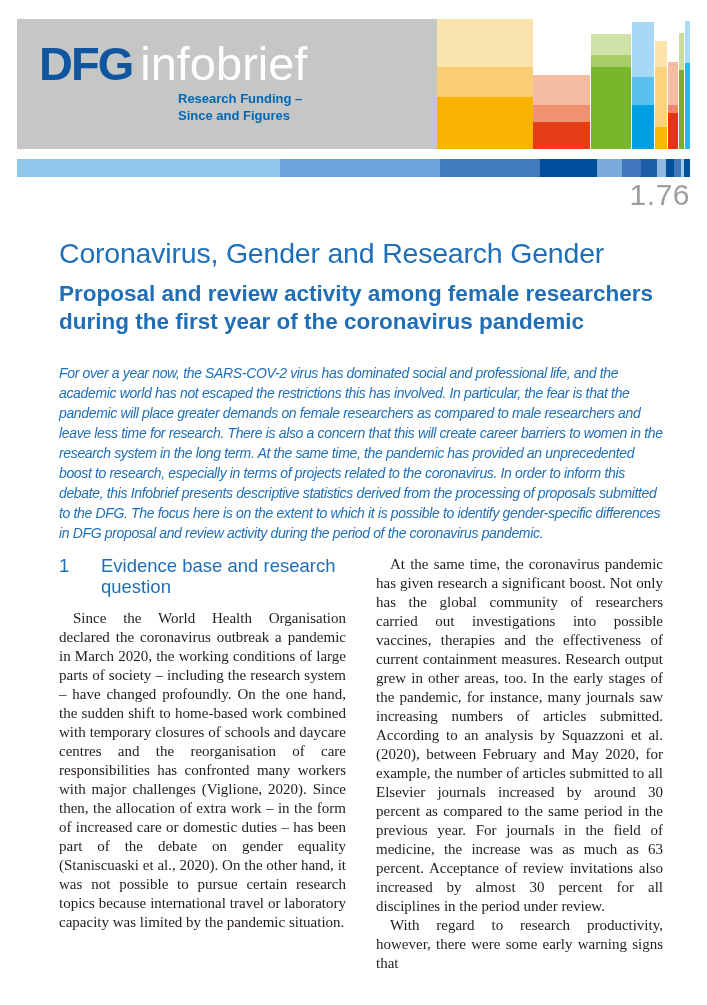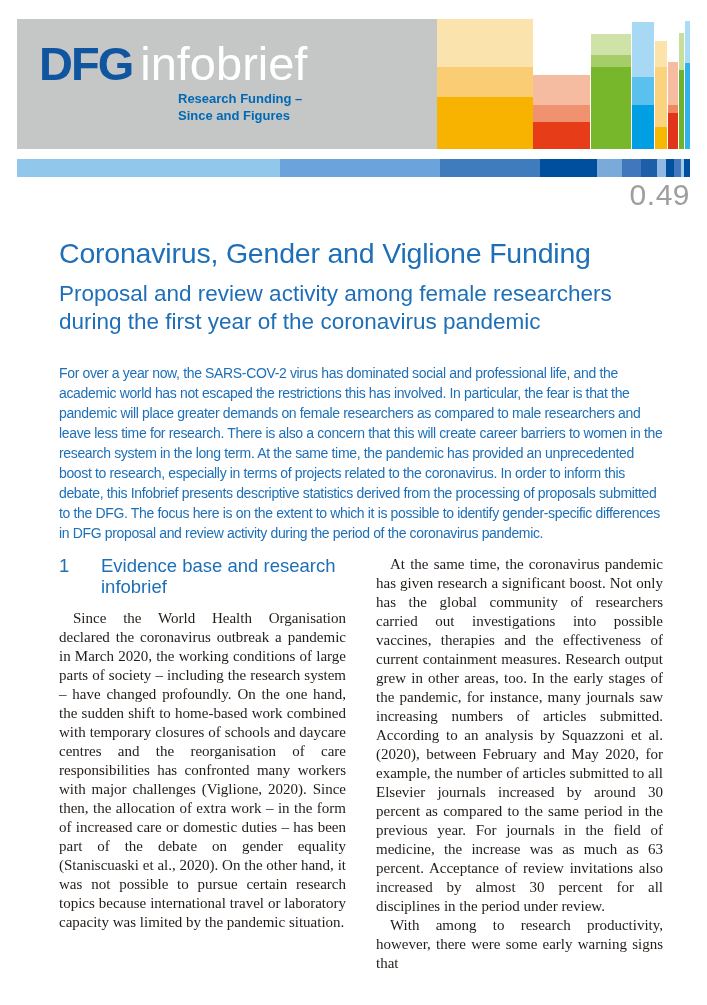--- a/index.html
+++ b/index.html
@@ -30,24 +30,24 @@
   .issue {
     position:absolute; right:17px; top:180px; width:120px; text-align:right;
     font-size:30px; line-height:30px; color:#9e9e9d; font-weight:400; letter-spacing:0.5px;
   }
   
   .main { position:absolute; left:59px; top:237px; width:604px; }
   .title {
     font-size:28.5px; line-height:32px; font-weight:400; color:#1e6fb7; letter-spacing:-0.2px;
   }
   .subtitle {
-    margin-top:11px; font-size:22.5px; line-height:27.5px; font-weight:400; color:#1e6fb7;
+    margin-top:11px; font-size:22.5px; line-height:27.5px; font-weight:700; color:#1e6fb7;
   }
   .intro {
-    margin-top:28px; font-size:14px; line-height:20px; 
+    margin-top:28px; font-size:14px; line-height:20px; font-style:italic;
     color:#1e6fb7; letter-spacing:-0.35px; text-align:left;
   }
   .cols { margin-top:12px; display:flex; gap:30px; }
   .col { width:287px; }
   .sec-heading {
     display:flex; color:#1e6fb7; font-size:18.5px; line-height:21px; font-weight:400;
     margin-bottom:12px;
   }
   .sec-num { width:42px; flex:none; }
   .body-p {
@@ -102,35 +102,35 @@
       <div class="sseg" style="left: 597px; top: 159px; width: 25px; height: 18px; background: rgb(121, 170, 217);"></div>
       <div class="sseg" style="left: 622px; top: 159px; width: 19px; height: 18px; background: rgb(64, 119, 189);"></div>
       <div class="sseg" style="left: 641px; top: 159px; width: 16px; height: 18px; background: rgb(28, 95, 168);"></div>
       <div class="sseg" style="left: 657px; top: 159px; width: 9px; height: 18px; background: rgb(143, 184, 226);"></div>
       <div class="sseg" style="left: 666px; top: 159px; width: 8px; height: 18px; background: rgb(0, 80, 158);"></div>
       <div class="sseg" style="left: 674px; top: 159px; width: 7px; height: 18px; background: rgb(67, 121, 188);"></div>
       <div class="sseg" style="left: 681px; top: 159px; width: 3px; height: 18px; background: rgb(156, 202, 233);"></div>
       <div class="sseg" style="left: 684px; top: 159px; width: 6px; height: 18px; background: rgb(0, 79, 158);"></div>
     </div>
 
-  <div class="issue">0.49</div>
+  <div class="issue">1.76</div>
 
   <div class="main">
-    <h1 class="title">Coronavirus, Gender and Viglione Funding</h1>
+    <h1 class="title">Coronavirus, Gender and Research Gender</h1>
     <h2 class="subtitle">Proposal and review activity among female researchers during the first year of the coronavirus pandemic</h2>
     <p class="intro">For over a year now, the SARS-COV-2 virus has dominated social and professional life, and the academic world has not escaped the restrictions this has involved. In particular, the fear is that the pandemic will place greater demands on female researchers as compared to male researchers and leave less time for research. There is also a concern that this will create career barriers to women in the research system in the long term. At the same time, the pandemic has provided an unprecedented boost to research, especially in terms of projects related to the coronavirus. In order to inform this debate, this Infobrief presents descriptive statistics derived from the processing of proposals submitted to the DFG. The focus here is on the extent to which it is possible to identify gender-specific differences in DFG proposal and review activity during the period of the coronavirus pandemic.</p>
 
     <div class="cols">
       <div class="col">
         <div class="sec-heading">
           <span class="sec-num">1</span>
-          <span>Evidence base and research infobrief</span>
+          <span>Evidence base and research question</span>
         </div>
         <p class="body-p">Since the World Health Organisation declared the coronavirus outbreak a pandemic in March 2020, the working conditions of large parts of society – including the research system – have changed profoundly. On the one hand, the sudden shift to home-based work combined with temporary closures of schools and daycare centres and the reorganisation of care responsibilities has confronted many workers with major challenges (Viglione, 2020). Since then, the allocation of extra work – in the form of increased care or domestic duties – has been part of the debate on gender equality (Staniscuaski et al., 2020). On the other hand, it was not possible to pursue certain research topics because international travel or laboratory capacity was limited by the pandemic situation.</p>
       </div>
       <div class="col">
         <p class="body-p">At the same time, the coronavirus pandemic has given research a significant boost. Not only has the global community of researchers carried out investigations into possible vaccines, therapies and the effectiveness of current containment measures. Research output grew in other areas, too. In the early stages of the pandemic, for instance, many journals saw increasing numbers of articles submitted. According to an analysis by Squazzoni et al. (2020), between February and May 2020, for example, the number of articles submitted to all Elsevier journals increased by around 30 percent as compared to the same period in the previous year. For journals in the field of medicine, the increase was as much as 63 percent. Acceptance of review invitations also increased by almost 30 percent for all disciplines in the period under review.</p>
-        <p class="body-p">With among to research productivity, however, there were some early warning signs that</p>
+        <p class="body-p">With regard to research productivity, however, there were some early warning signs that</p>
       </div>
     </div>
   </div>
 
 </div>
 
 </body></html>

